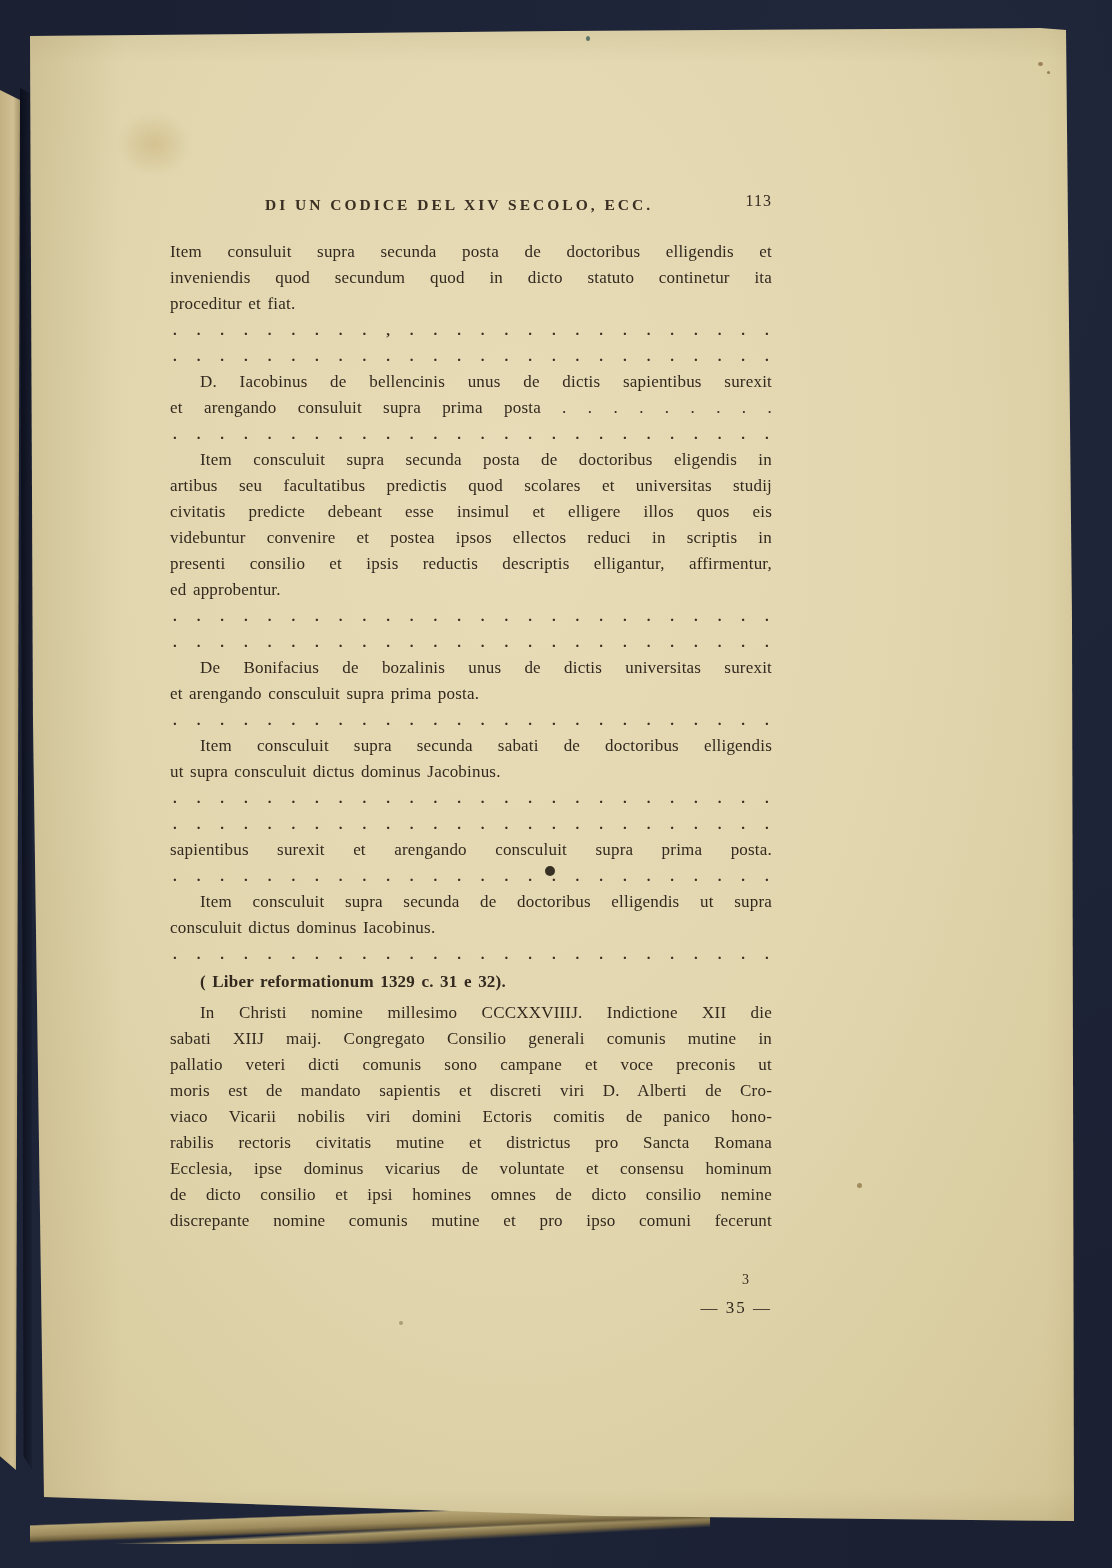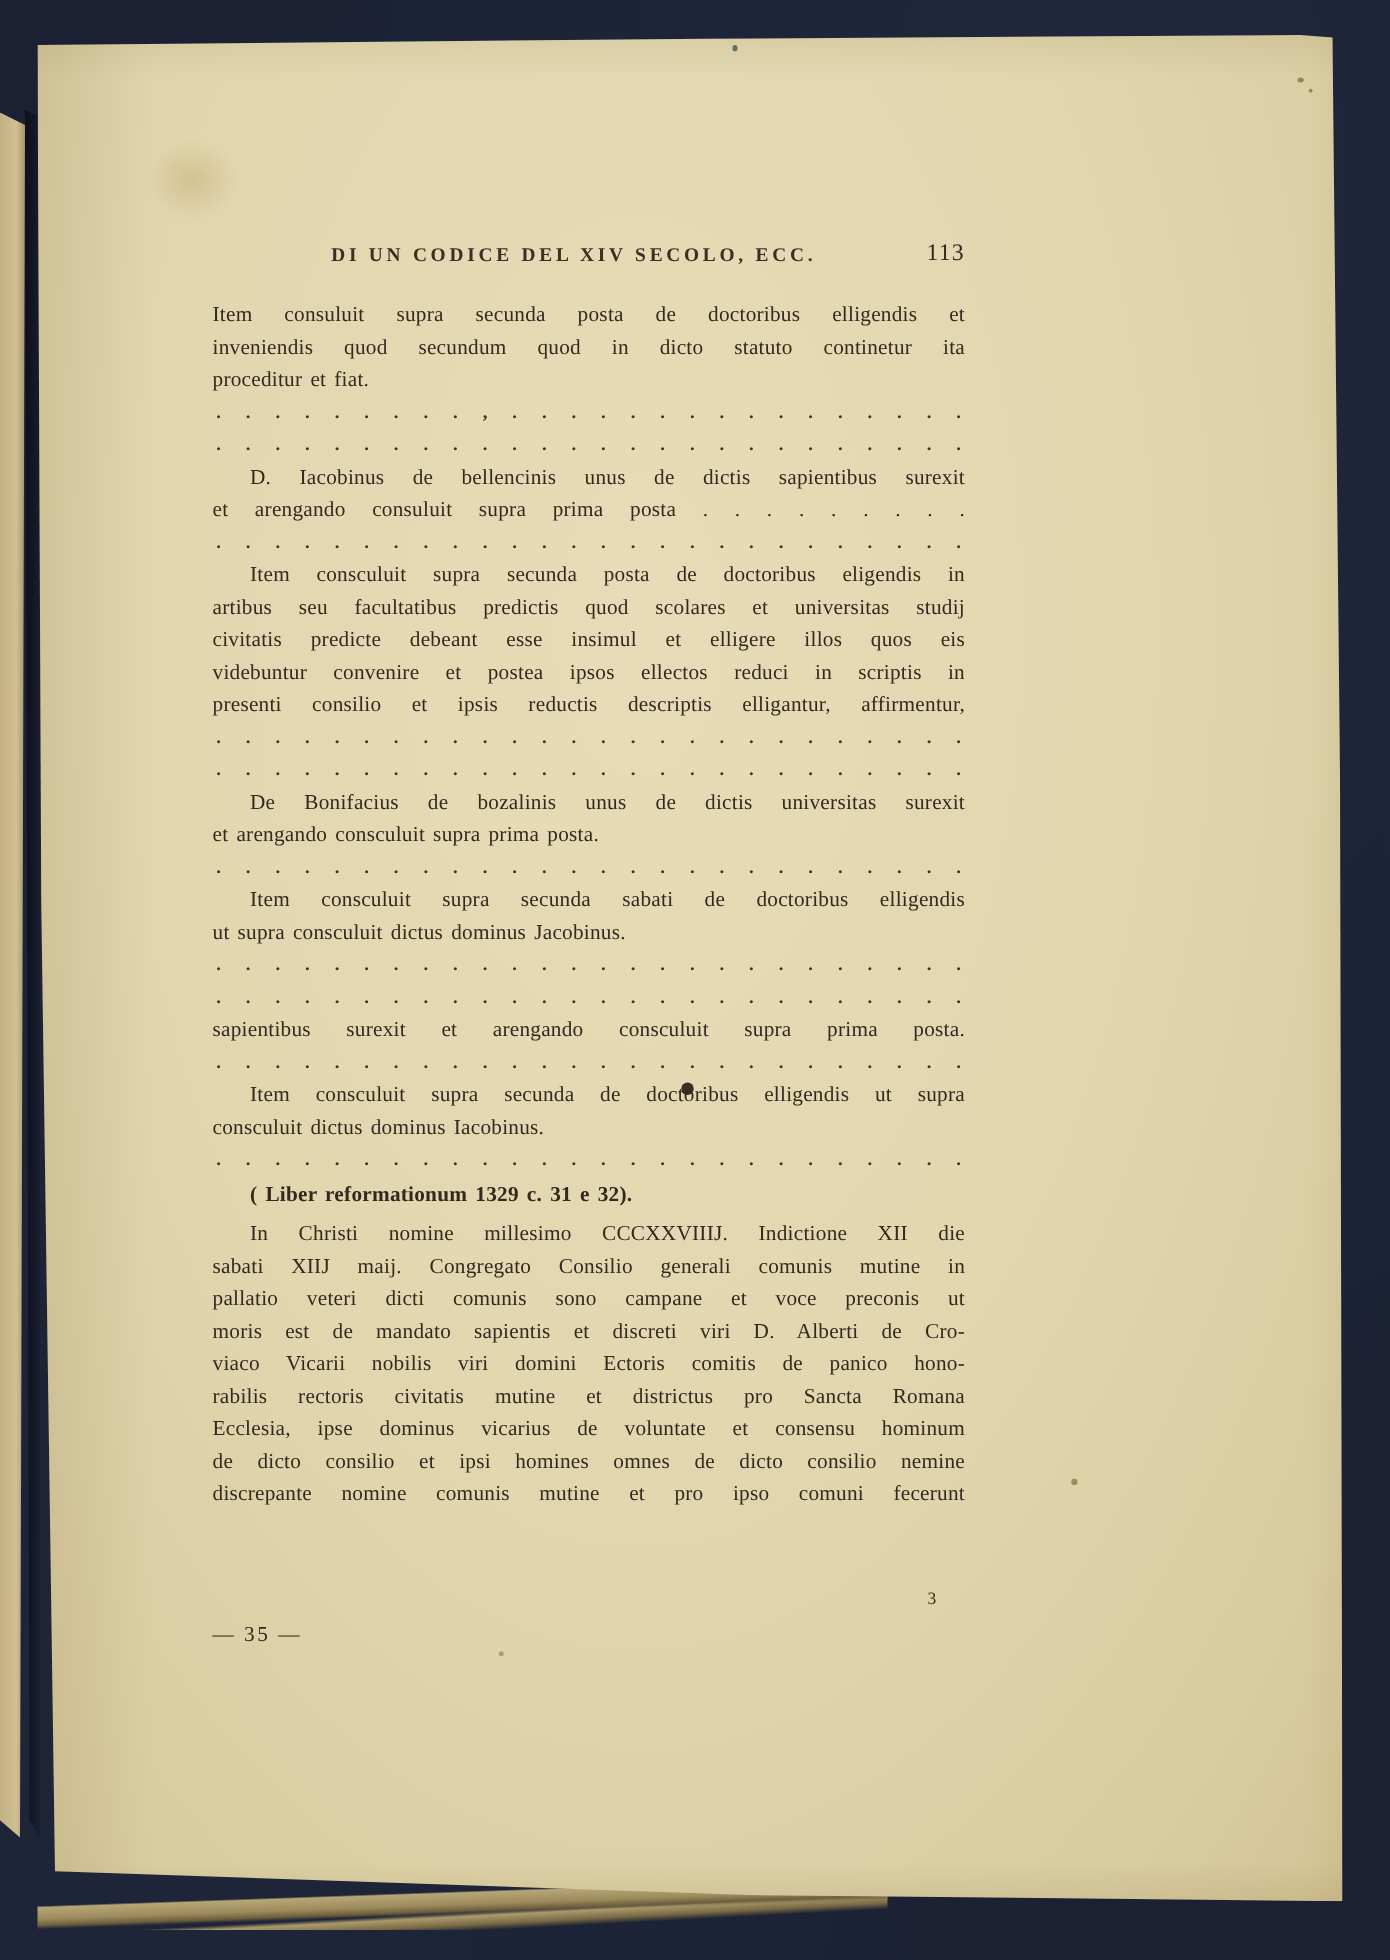--- a/index.html
+++ b/index.html
@@ -43,33 +43,33 @@
   .speck-folio{position:absolute;left:399px;top:1321px;width:4px;height:4px;background:#8a7850;border-radius:50%;opacity:.6;}
   .edge-mark1{position:absolute;left:4px;top:514px;width:7px;height:10px;background:#3a3527;opacity:.65;}
   .edge-mark2{position:absolute;left:2px;top:700px;width:5px;height:8px;background:#4a4230;opacity:.5;}
   .edge-mark3{position:absolute;left:5px;top:828px;width:6px;height:7px;background:#3a3527;opacity:.5;}
   .ink-blot{position:absolute;left:545px;top:866px;width:10px;height:10px;background:#241d14;border-radius:50%;opacity:.9;}
 
   
   .textcol{position:absolute;left:170px;top:196px;width:602px;color:#33291f;}
   .header-row{position:relative;height:26px;text-align:center;padding-right:24px;}
   .rh-title{font-size:15.5px;font-weight:bold;letter-spacing:3px;color:#3a2f22;}
-  .rh-page{position:absolute;right:-24px;top:-4px;font-size:19px;letter-spacing:1px;color:#33291f;padding-right:24px;}
+  .rh-page{position:absolute;right:-24px;top:-4px;font-size:16px;letter-spacing:1px;color:#33291f;padding-right:24px;}
   .body{margin-top:17px;font-size:17px;letter-spacing:.2px;word-spacing:2px;}
   .para{margin:0;}
   .line{line-height:26px;min-height:26px;text-align:justify;text-align-last:justify;}
   .line.last{text-align-last:left;}
   .line.ind{text-indent:30px;}
   .dots-line{line-height:26px;height:26px;font-size:15px;font-weight:bold;color:#3a2f22;
     text-align:justify;text-align-last:justify;overflow:hidden;padding:0 3px;}
   .cite .line{font-weight:bold;}
   .cite{margin:2px 0 2px 0;}
   .space-before{margin-top:5px;}
   .sig{position:absolute;left:572px;top:1076px;font-size:14px;color:#3a2f22;}
-  .folio{position:absolute;left:0;top:1102px;width:100%;text-align:left;font-size:17px;letter-spacing:2px;color:#33291f;}
+  .folio{position:absolute;left:0;top:1102px;width:100%;text-align:right;font-size:17px;letter-spacing:2px;color:#33291f;}
 </style>
 </head>
 <body>
 
 <div class="scene">
   <div class="left-sliver"></div>
   <div class="crease"></div>
   <div class="under-pages"></div>
 
   <div class="page">
@@ -100,20 +100,21 @@
             <div class="line ind">D. Iacobinus de bellencinis unus de dictis sapientibus surexit</div>
             <div class="line">et arengando consuluit supra prima posta . . . . . . . . .</div>
           </div>
           <div class="dots-line">. . . . . . . . . . . . . . . . . . . . . . . . . .</div>
           <div class="para">
             <div class="line ind">Item consculuit supra secunda posta de doctoribus eligendis in</div>
             <div class="line">artibus seu facultatibus predictis quod scolares et universitas studij</div>
             <div class="line">civitatis predicte debeant esse insimul et elligere illos quos eis</div>
             <div class="line">videbuntur convenire et postea ipsos ellectos reduci in scriptis in</div>
             <div class="line">presenti consilio et ipsis reductis descriptis elligantur, affirmentur,</div>
+            <div class="line last">ed approbentur.</div>
           </div>
           <div class="dots-line">. . . . . . . . . . . . . . . . . . . . . . . . . .</div>
           <div class="dots-line">. . . . . . . . . . . . . . . . . . . . . . . . . .</div>
           <div class="para">
             <div class="line ind">De Bonifacius de bozalinis unus de dictis universitas surexit</div>
             <div class="line last">et arengando consculuit supra prima posta.</div>
           </div>
           <div class="dots-line">. . . . . . . . . . . . . . . . . . . . . . . . . .</div>
           <div class="para">
             <div class="line ind">Item consculuit supra secunda sabati de doctoribus elligendis</div>

